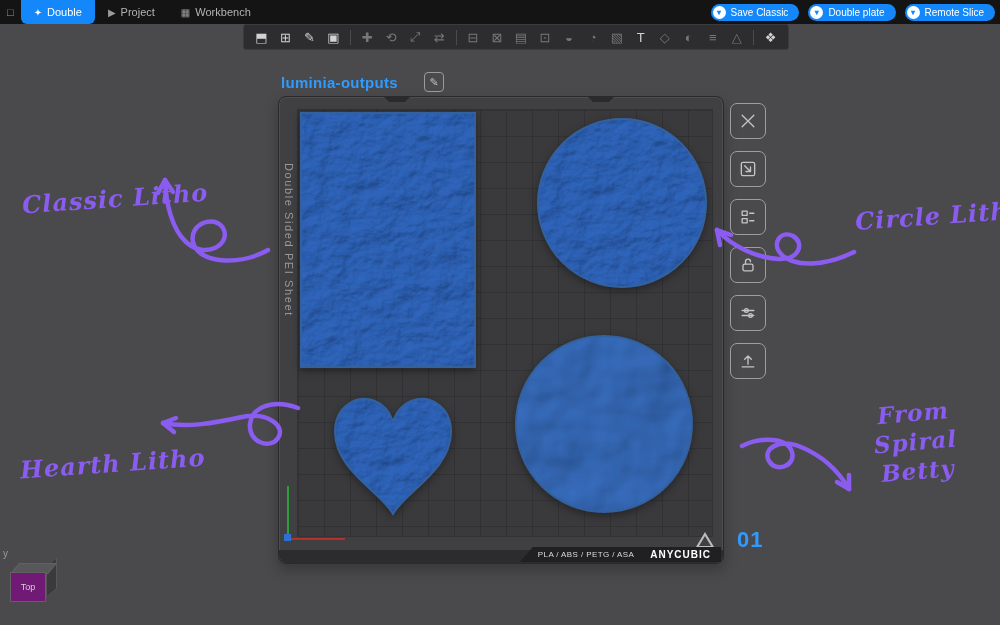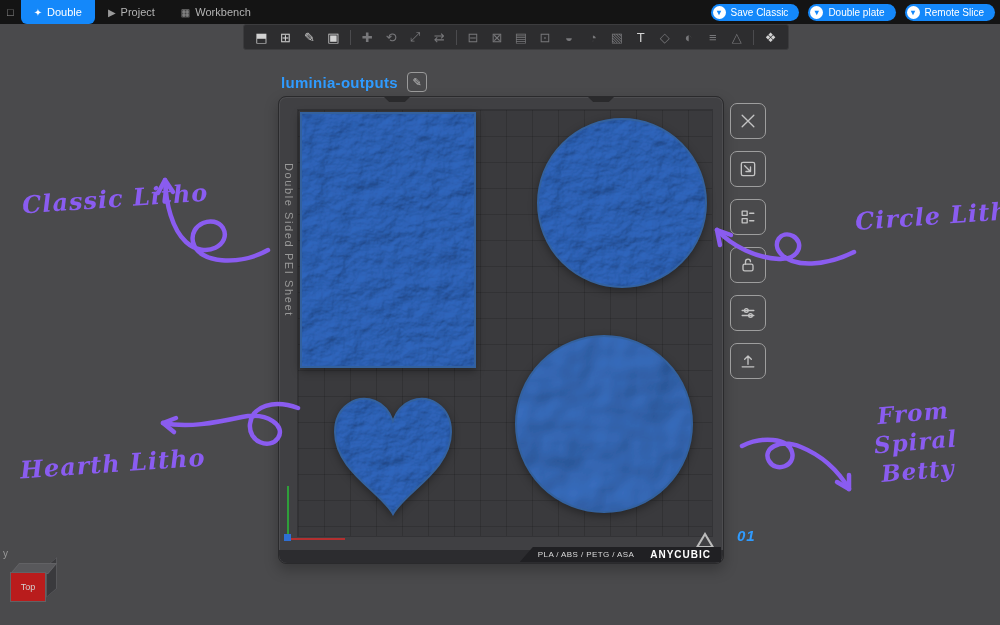--- a/index.html
+++ b/index.html
@@ -29,44 +29,44 @@
                      repeating-linear-gradient(to bottom,rgba(0,0,0,.14) 0 1px,transparent 1px 26px);}
   .notch{position:absolute;top:-1px;width:28px;height:6px;background:#2a2a2c;clip-path:polygon(0 0,100% 0,78% 100%,22% 100%);}
   .side-label{position:absolute;left:4px;top:66px;writing-mode:vertical-rl;color:#999;font-size:11px;letter-spacing:1.6px;}
   .plate-bottom{position:absolute;left:0;right:0;bottom:0;height:13px;background:#2c2c2f;border-radius:0 0 8px 8px;}
   .material-tab{position:absolute;right:2px;bottom:1px;height:15px;display:flex;align-items:center;gap:16px;background:#202023;padding:0 10px 0 18px;clip-path:polygon(13px 0,100% 0,100% 100%,0 100%);}
   .material-label{color:#dcdcdc;font-size:8px;letter-spacing:.4px;white-space:nowrap;}
   .brand{color:#fff;font-size:10px;font-weight:bold;letter-spacing:1px;white-space:nowrap;}
   .warn-outer{position:absolute;right:9px;bottom:16px;width:0;height:0;border-left:9px solid transparent;border-right:9px solid transparent;border-bottom:15px solid #bcbcbc;}
   .warn-inner{position:absolute;right:12px;bottom:17px;width:0;height:0;border-left:6px solid transparent;border-right:6px solid transparent;border-bottom:10px solid #404043;}
 
-  .title{position:absolute;left:281px;top:72px;display:flex;align-items:center;gap:9px;z-index:3;}
+  .title{position:absolute;left:281px;top:72px;display:flex;align-items:center;gap:26px;z-index:3;}
   .title-text{color:#2f9bff;font-size:15px;font-weight:bold;letter-spacing:.3px;}
   .edit-btn{width:18px;height:18px;border:1.5px solid #9a9a9a;border-radius:4px;color:#bcbcbc;font-size:11px;display:flex;align-items:center;justify-content:center;background:transparent;}
 
   
   .right-tools{position:absolute;left:730px;top:103px;display:flex;flex-direction:column;gap:12px;z-index:3;}
   .rtool{width:36px;height:36px;border:1.5px solid #9e9e9e;border-radius:7px;display:flex;align-items:center;justify-content:center;background:transparent;box-sizing:border-box;}
   .rtool svg{stroke:#c4c4c4;fill:none;stroke-width:1.6;stroke-linecap:round;stroke-linejoin:round;}
 
   
   .litho{position:absolute;z-index:2;filter:drop-shadow(0 3px 4px rgba(0,0,0,.35));}
   .axis-y{position:absolute;left:287px;top:486px;width:2px;height:53px;background:#2e9e3a;z-index:4;}
   .axis-x{position:absolute;left:288px;top:538px;width:57px;height:2px;background:#b33030;z-index:4;}
   .axis-o{position:absolute;left:284px;top:534px;width:7px;height:7px;background:#2e6fd4;z-index:4;}
-  .plate-number{position:absolute;left:737px;top:527px;color:#2f9bff;font-size:15px;font-weight:bold;font-style:italic;z-index:3;letter-spacing:1px;}
+  .plate-number{position:absolute;left:737px;top:527px;color:#2f9bff;font-size:22px;font-weight:bold;z-index:3;letter-spacing:1px;}
 
   .anno{position:absolute;color:#8a5cf0;font-family:"DejaVu Serif",serif;font-style:italic;font-weight:bold;font-size:24px;z-index:6;white-space:nowrap;transform:rotate(-4deg);letter-spacing:1px;}
   .anno-block{position:absolute;left:833px;top:399px;width:165px;text-align:center;color:#8a5cf0;font-family:"DejaVu Serif",serif;font-style:italic;font-weight:bold;font-size:23px;z-index:6;transform:rotate(-5deg);letter-spacing:1px;line-height:1.25;}
   .arrows{position:absolute;inset:0;z-index:5;pointer-events:none;}
 
   
   .cube-top{position:absolute;left:10px;top:563px;width:36px;height:9px;background:#58585b;border:1px solid #626265;transform-origin:bottom left;transform:skewX(-40deg);z-index:7;}
   .cube-side{position:absolute;left:46px;top:566px;width:9px;height:30px;background:#3a3a3d;border:1px solid #57575a;transform-origin:top left;transform:skewY(-40deg);z-index:6;}
-  .cube-front{position:absolute;left:10px;top:572px;width:36px;height:30px;background:#b91c1c;border:1px solid #626265;color:#d2d2d2;font-size:9px;display:flex;align-items:center;justify-content:center;z-index:7;box-sizing:border-box;}
+  .cube-front{position:absolute;left:10px;top:572px;width:36px;height:30px;background:#701a75;border:1px solid #626265;color:#d2d2d2;font-size:9px;display:flex;align-items:center;justify-content:center;z-index:7;box-sizing:border-box;}
   .axis-label{position:absolute;left:3px;top:548px;color:#9a9a9a;font-size:10px;z-index:7;}
 </style>
 </head>
 <body>
 
 <div class="stage">
 
   <div class="topbar">
     <span class="app-icon">□</span>
     <div class="tab active">

